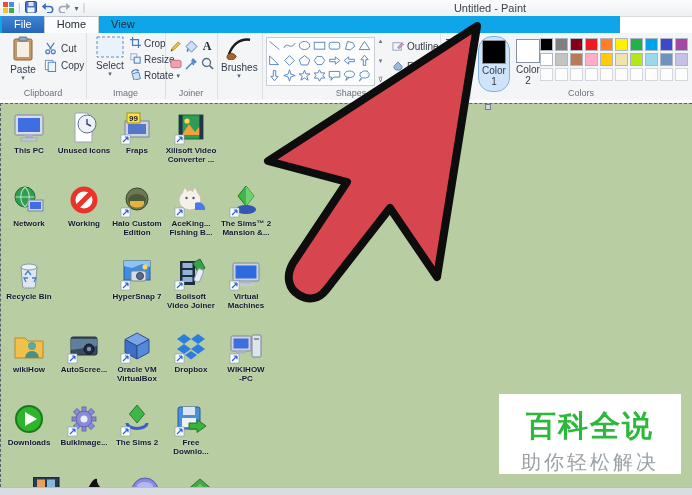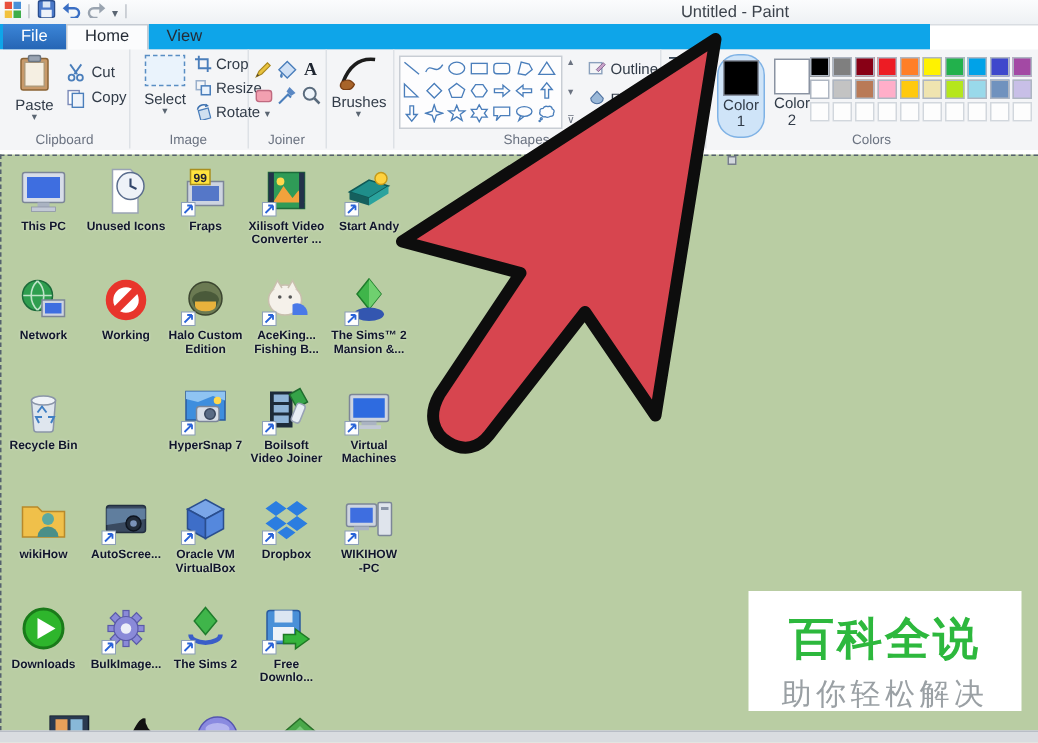--- a/index.html
+++ b/index.html
@@ -443,33 +443,20 @@
             <rect x="5" y="4" width="3.6" height="24" fill="#23324a"></rect>
             <rect x="25.4" y="4" width="3.6" height="24" fill="#23324a"></rect>
             <rect x="1" y="24" width="9" height="9" fill="#fff" stroke="#8ea0b8" stroke-width="0.7"></rect>
             <path d="M3 31 L8 26 M8 26 H4.8 M8 26 V29.2" stroke="#2a64d8" stroke-width="1.2" fill="none"></path>
           </svg>
           <div class="lbl">
             <div>Xilisoft Video</div>
             <div>Converter ...</div>
           </div>
         </div>
-        <div class="desk-icon" style="left: 218px; top: 7px;">
-          <svg width="34" height="34" viewBox="0 0 34 34">
-            <path d="M4 17 L17 9 L30 13 L17 21 Z" fill="#1f8e8a" stroke="#0f5a57"></path>
-            <path d="M4 17 L17 21 L17 26 L4 22 Z" fill="#15605e"></path>
-            <path d="M30 13 L17 21 L17 26 L30 18 Z" fill="#2aa39e"></path>
-            <circle cx="25" cy="8" r="4" fill="#ffd23e" stroke="#c49a1a"></circle>
-            <rect x="1" y="24" width="9" height="9" fill="#fff" stroke="#8ea0b8" stroke-width="0.7"></rect>
-            <path d="M3 31 L8 26 M8 26 H4.8 M8 26 V29.2" stroke="#2a64d8" stroke-width="1.2" fill="none"></path>
-          </svg>
-          <div class="lbl">
-            <div>Start Andy</div>
-          </div>
-        </div>
         <div class="desk-icon" style="left: 1px; top: 80px;">
           <svg width="34" height="34" viewBox="0 0 34 34">
             <circle cx="13" cy="13" r="10" fill="#2f9e4f" stroke="#1c6b3a"></circle>
             <path d="M3.5 13 H22.5 M13 3.2 a13.5 13.5 0 0 1 0 19.6 M13 3.2 a13.5 13.5 0 0 0 0 19.6" stroke="#bfe3c8" fill="none" stroke-width="1.1"></path>
             <rect x="16" y="16" width="15" height="11" fill="#cdd4e0" stroke="#7c8698"></rect>
             <rect x="18" y="18" width="11" height="7" fill="#3e6ee0"></rect>
           </svg>
           <div class="lbl">
             <div>Network</div>
           </div>

